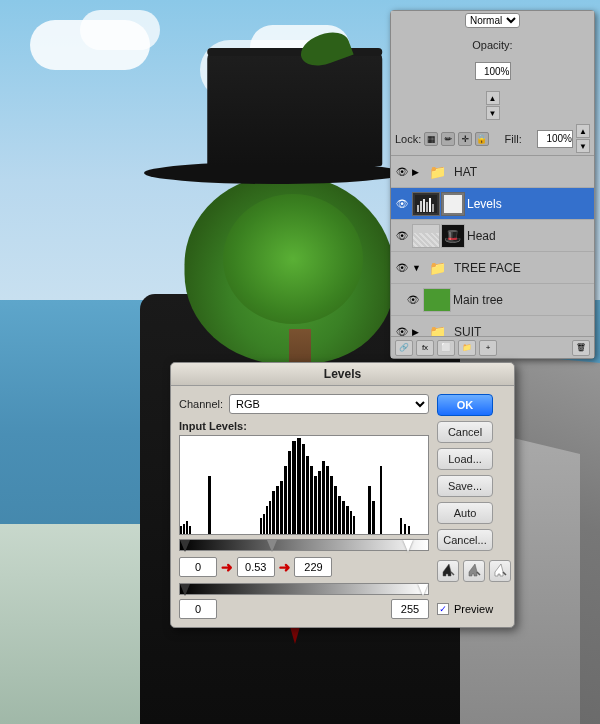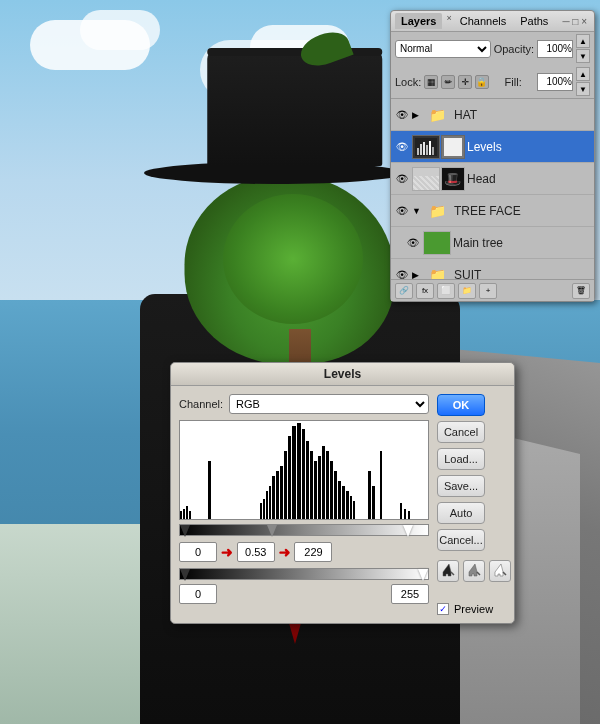--- a/index.html
+++ b/index.html
@@ -73,22 +73,23 @@
       font-size: 10px;
       color: #555;
       cursor: pointer;
       padding: 0 3px;
     }
 
     .panel-row {
       display: flex;
       align-items: center;
       padding: 2px 4px;
-      gap: 3px;
+      gap: 11px;
       background: #bcbcbc;
+      flex-direction: column;
     }
 
     .panel-label {
       font-size: 11px;
       color: #222;
     }
 
     .blend-select {
       flex: 1;
       height: 18px;
@@ -366,21 +367,21 @@
       height: 20px;
       font-size: 11px;
       text-align: center;
       background: white;
       border: 1px solid #888;
       border-radius: 2px;
     }
 
     
     .dialog-btn {
-      width: 48px;
+      width: 56px;
       height: 22px;
       font-size: 11px;
       background: linear-gradient(180deg, #f0f0f0 0%, #d8d8d8 100%);
       border: 1px solid #999;
       border-radius: 4px;
       cursor: pointer;
       text-align: center;
       display: flex;
       align-items: center;
       justify-content: center;
@@ -473,29 +474,20 @@
 
   <div style="position:absolute;bottom:558px;left:50%;transform:translateX(-53%);width:175px;height:115px;background:linear-gradient(180deg,#1e1e1e 0%,#111 100%);border-radius:8px 8px 2px 2px;z-index:8;"></div>
 
   <div style="position:absolute;bottom:668px;left:50%;transform:translateX(-53%);width:175px;height:8px;background:#1a1a1a;border-radius:5px;z-index:9;"></div>
 
   <div style="position:absolute;bottom:660px;left:50%;transform:translateX(-30%);width:50px;height:30px;background:#2d6018;border-radius:50% 50% 0 50%;transform:rotate(-20deg);z-index:9;"></div>
 </div>
 
 <div class="layers-panel">
 
-  <div class="panel-titlebar">
-    <div class="panel-tabs">
-      <div class="panel-tab active">Layers</div>
-      <div class="panel-tab-x">×</div>
-      <div class="panel-tab">Channels</div>
-      <div class="panel-tab">Paths</div>
-    </div>
-    <div class="panel-close-btn">─ □ ×</div>
-  </div>
 
   <div class="panel-row">
     <select class="blend-select">
       <option>Normal</option>
     </select>
     <span class="panel-label">Opacity:</span>
     <input type="text" class="opacity-field" value="100%" style="">
     <div style="display:flex;flex-direction:column;gap:1px;">
       <div class="scroll-btn">▲</div>
       <div class="scroll-btn">▼</div>
@@ -601,20 +593,21 @@
       <div class="channel-row">
         <span class="channel-label">Channel:</span>
         <select class="channel-select">
           <option>RGB</option>
           <option>Red</option>
           <option>Green</option>
           <option>Blue</option>
         </select>
       </div>
 
+      <div class="section-label">Input Levels:</div>
 
       <div class="histogram-container">
         <svg class="histogram-canvas" viewBox="0 0 248 98" preserveAspectRatio="none">
           <rect width="248" height="98" fill="white"></rect>
 
           <g fill="#000">
 
             <rect x="0" y="90" width="2" height="8"></rect>
             <rect x="3" y="88" width="2" height="10"></rect>
             <rect x="6" y="85" width="2" height="13"></rect>

